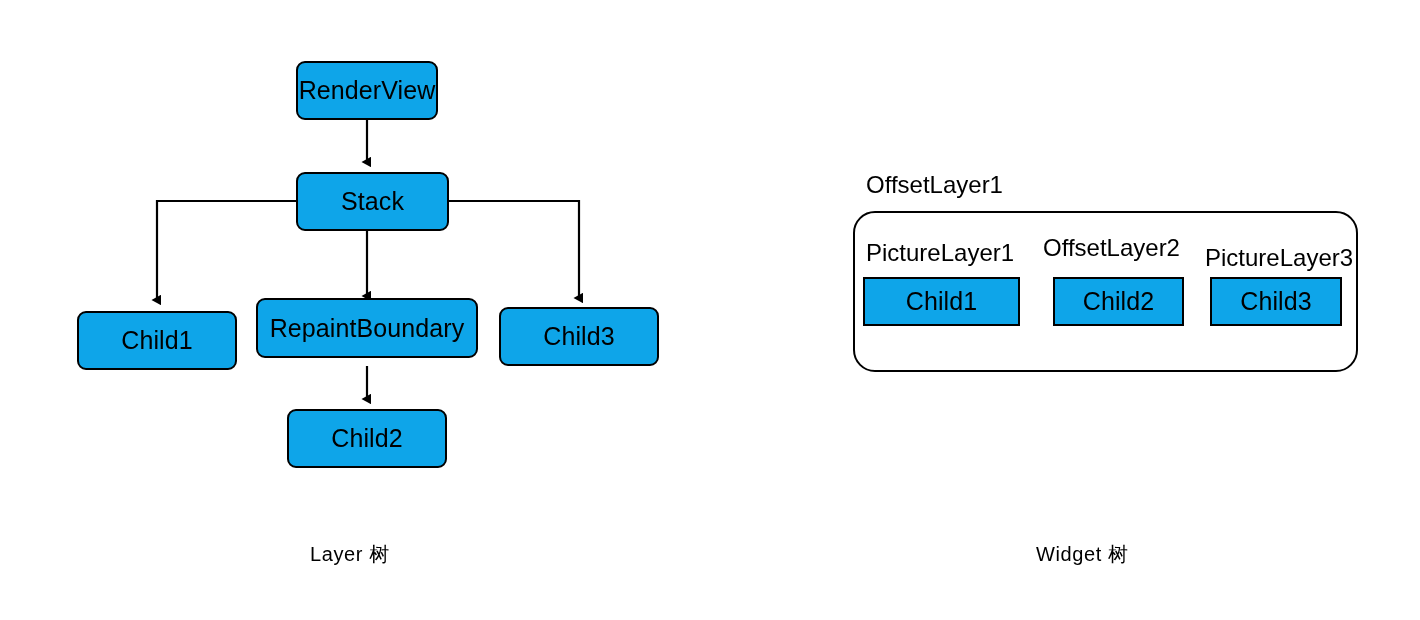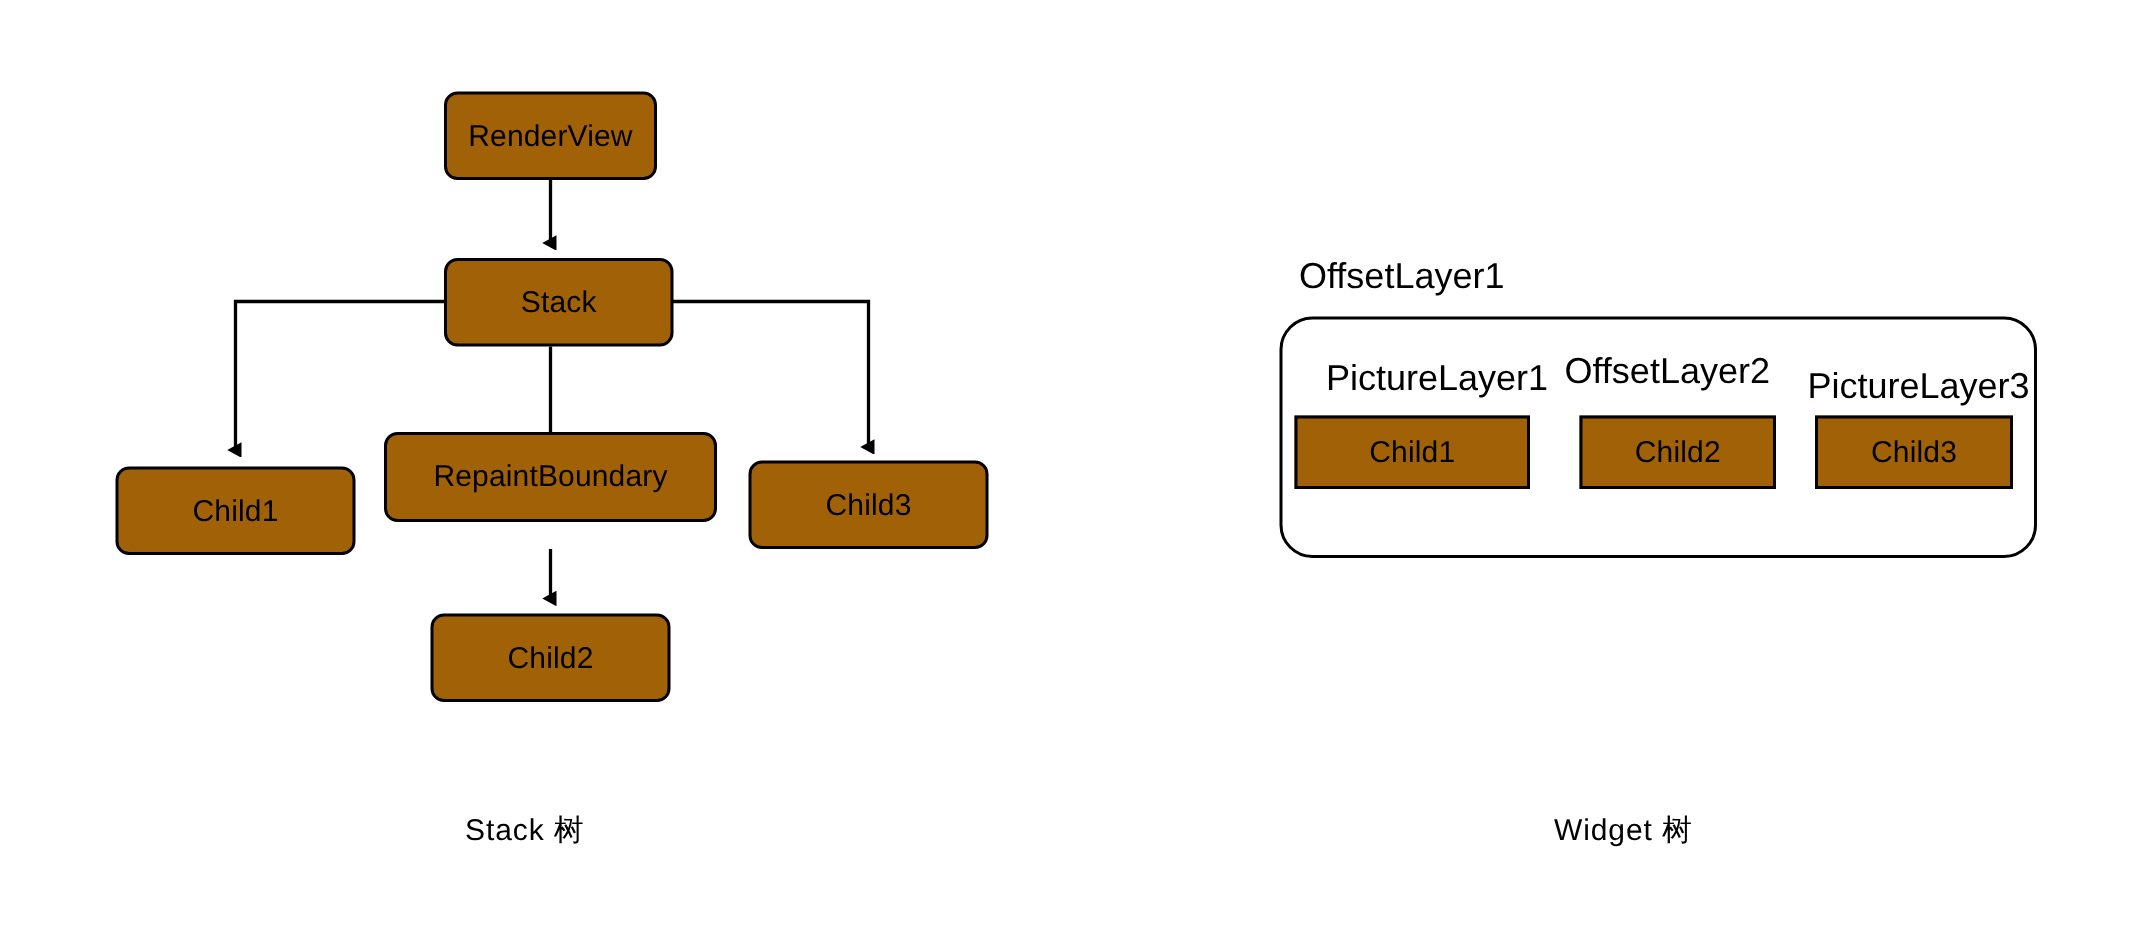--- a/index.html
+++ b/index.html
@@ -22,25 +22,25 @@
     top: 0;
     width: 1420px;
     height: 620px;
   }
 
   
   .node {
     position: absolute;
     box-sizing: border-box;
     border: 2.2px solid #000000;
-    background: #a16207;
+    background: #0ea5e9;
     display: flex;
     align-items: center;
     justify-content: center;
-    font-size: 20px;
+    font-size: 25px;
     line-height: 1;
     letter-spacing: 0.1px;
     white-space: nowrap;
     z-index: 2;
   }
   .node.rounded { border-radius: 9px; }
   .node.square  { border-radius: 0; border-width: 2px; }
 
   
   .label {
@@ -113,33 +113,33 @@
       <path d="M367,366 L367,399" stroke="#000000" stroke-width="2.2" fill="none" marker-end="url(#arrowhead)"></path>
     </g>
   </svg>
 
   <div class="node rounded" style="left:296px; top:61px; width:142px; height:59px;">RenderView</div>
 
   <div class="node rounded" style="left:296px; top:172px; width:153px; height:59px;">Stack</div>
 
   <div class="node rounded" style="left:77px; top:311px; width:160px; height:59px;">Child1</div>
 
-  <div class="node rounded" style="left:256px; top:288px; width:222px; height:60px;">RepaintBoundary</div>
+  <div class="node rounded" style="left:256px; top:298px; width:222px; height:60px;">RepaintBoundary</div>
 
   <div class="node rounded" style="left:499px; top:307px; width:160px; height:59px;">Child3</div>
 
   <div class="node rounded" style="left:287px; top:409px; width:160px; height:59px;">Child2</div>
 
-  <div class="caption" style="left:310px; top:544px;">Stack 树</div>
+  <div class="caption" style="left:310px; top:544px;">Layer 树</div>
 
   <div class="label" style="left:866px; top:173px;">OffsetLayer1</div>
 
   <div class="layer-container" style="left:853px; top:211px; width:505px; height:161px;"></div>
 
-  <div class="label" style="left:866px; top:241px;margin-left:18px;">PictureLayer1</div>
+  <div class="label" style="left:866px; top:241px;">PictureLayer1</div>
   <div class="node square" style="left:863px; top:277px; width:157px; height:49px;">Child1</div>
 
   <div class="label" style="left:1043px; top:236px;">OffsetLayer2</div>
   <div class="node square" style="left:1053px; top:277px; width:131px; height:49px;">Child2</div>
 
   <div class="label" style="left:1205px; top:246px;">PictureLayer3</div>
   <div class="node square" style="left:1210px; top:277px; width:132px; height:49px;">Child3</div>
 
   <div class="caption" style="left:1036px; top:544px;">Widget 树</div>
 

